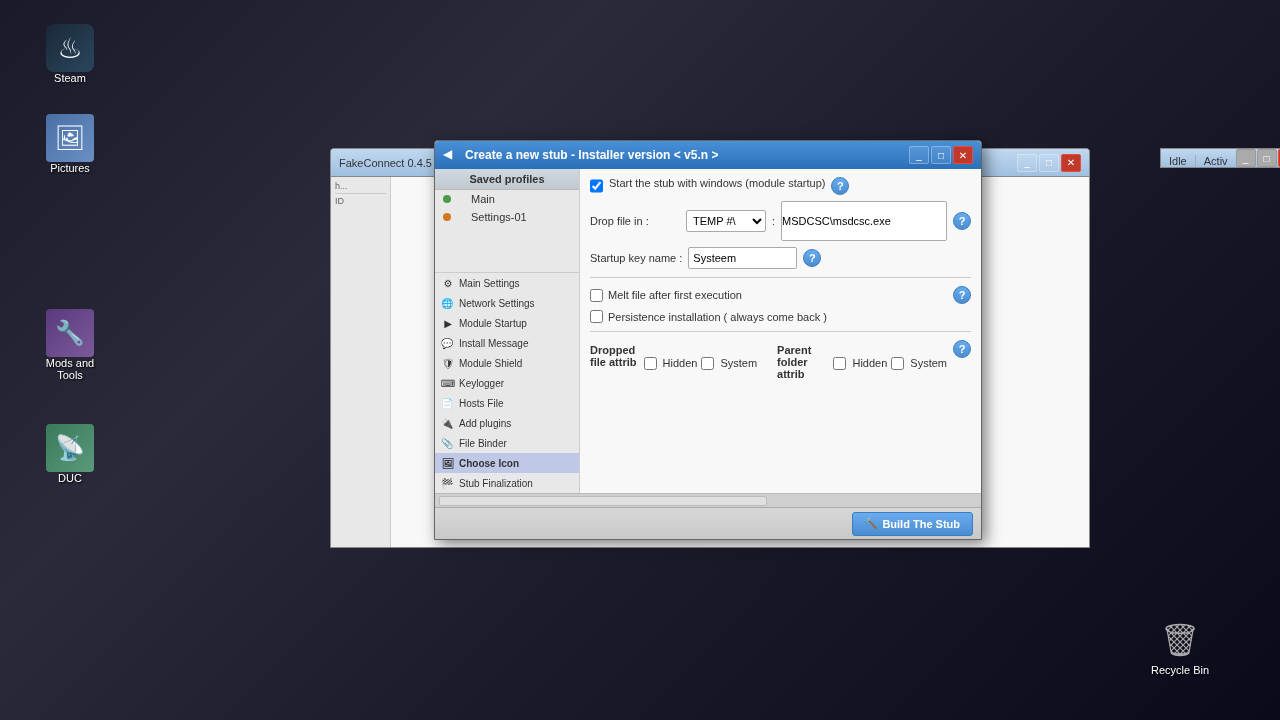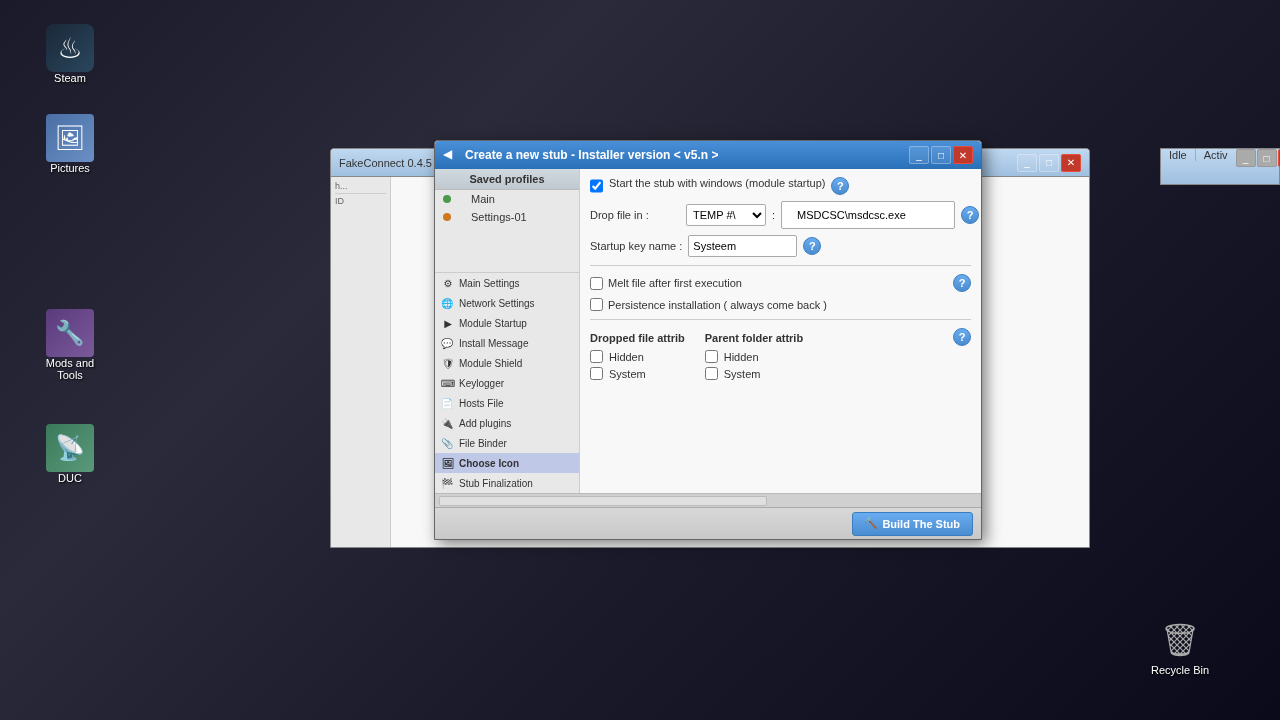--- a/index.html
+++ b/index.html
@@ -300,25 +300,25 @@
       height: 22px;
       border: 1px solid #aaa;
       background: white;
       font-size: 11px;
       padding: 0 2px;
       border-radius: 2px;
       min-width: 80px;
     }
     .form-colon { font-size: 11px; color: #333; }
     .form-input {
-      height: 28px;
+      height: 40px;
       border: 1px solid #aaa;
       background: white;
       font-size: 11px;
-      padding: 0 15px;
+      padding: 0 0;
       border-radius: 2px;
       flex: 1;
     }
     .help-btn {
       width: 18px;
       height: 18px;
       border-radius: 50%;
       background: linear-gradient(to bottom, #6aacf0, #4a8cd0);
       border: 1px solid #3a7cc0;
       color: white;
@@ -354,21 +354,21 @@
     }
 
     
     .attrib-section {
       display: flex;
       gap: 20px;
       margin-top: 4px;
     }
     .attrib-group {
       display: flex;
-      flex-direction: column;
+      flex-direction: row;
       gap: 4px;
     }
     .attrib-header {
       font-size: 11px;
       font-weight: bold;
       color: #333;
       margin-bottom: 2px;
     }
     .attrib-row {
       display: flex;
@@ -475,21 +475,21 @@
     </div>
     <div class="bg-window-content">
       <div class="bg-window-sidebar">
         <div style="font-size:9px;color:#666;border-bottom:1px solid #ccc;padding-bottom:2px;">h...</div>
         <div style="font-size:9px;color:#666;">ID</div>
       </div>
       <div class="bg-window-main"></div>
     </div>
   </div>
 
-  <div style="position:absolute;top:148px;right:0;width:120px;height:37px;background:linear-gradient(to bottom,#c0d8f0,#a0c0e0);border:1px solid #888;display:flex;align-items:flex-start;font-size:11px;color:#333;">
+  <div style="position:absolute;top:148px;right:0;width:120px;height:20px;background:linear-gradient(to bottom,#c0d8f0,#a0c0e0);border:1px solid #888;display:flex;align-items:flex-end;font-size:11px;color:#333;">
     <span style="padding:0 8px;border-right:1px solid #aaa;">Idle</span>
     <span style="padding:0 8px;">Activ</span>
     <div style="margin-left:auto;display:flex;gap:1px;padding-right:4px;">
       <div class="titlebar-btn" style="background:#aaa;border-color:#999;">_</div>
       <div class="titlebar-btn" style="background:#aaa;border-color:#999;">□</div>
       <div class="titlebar-btn close">✕</div>
     </div>
   </div>
 
   <div class="dialog">

